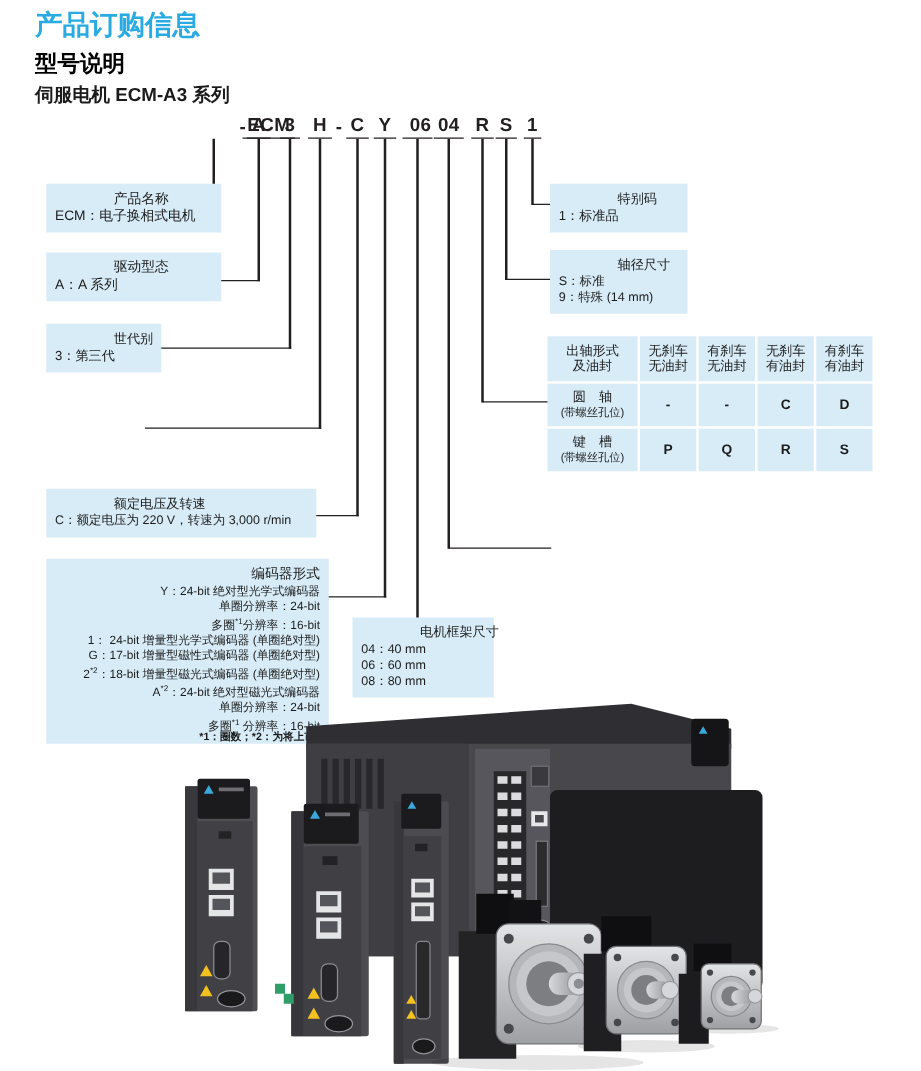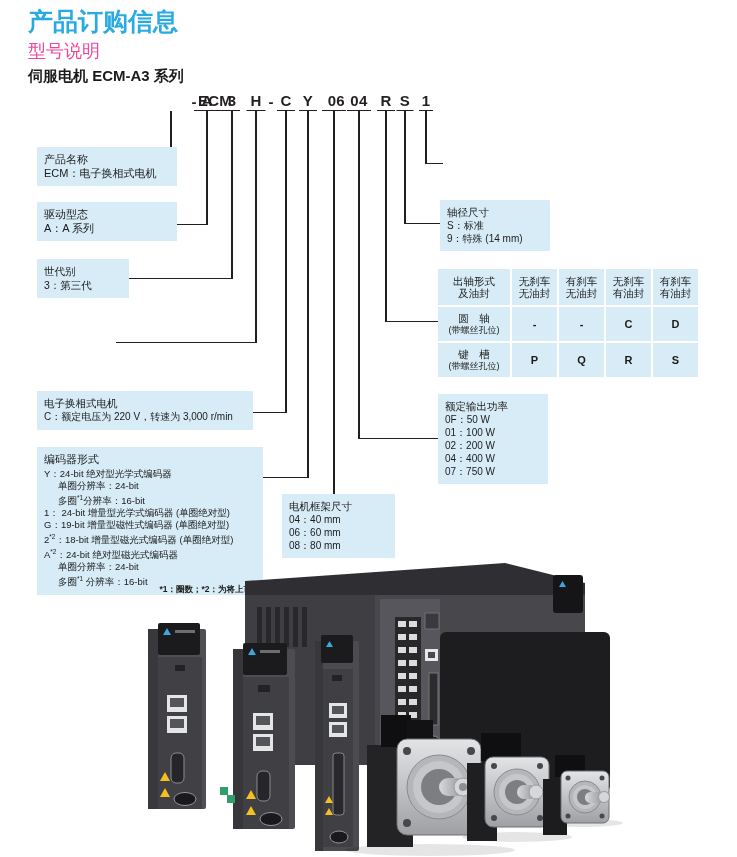--- a/index.html
+++ b/index.html
@@ -1,37 +1,37 @@
 <!DOCTYPE html>
 <html><head>
 <meta charset="utf-8">
 <style>
   html,body { margin:0; padding:0; background:#ffffff; }
   .page {
     position:relative; width:737px; height:857px; background:#fff;
     font-family:"Liberation Sans","DejaVu Sans",sans-serif; color:#231f20; overflow:hidden;
   }
-  .title    { position:absolute; left:28px; top:5px;  font-size:25px; font-weight:bold; color:#29ABE2; }
-  .subtitle { position:absolute; left:28px; top:39px; font-size:18px; font-weight:normal; color:#ec4899; }
+  .title    { position:absolute; left:28px; top:5px;  font-size:22px; font-weight:bold; color:#29ABE2; }
+  .subtitle { position:absolute; left:28px; top:39px; font-size:18px; font-weight:bold; color:#000000; }
   .series   { position:absolute; left:28px; top:67px; font-size:15px; font-weight:bold; color:#1b1b1b; }
 
   .code-seg {
     position:absolute; top:93px; transform:translateX(-50%);
     font-size:15px; font-weight:bold; letter-spacing:0.3px;
     height:16px; line-height:16px; text-align:center;
     border-bottom:1.6px solid #231f20; padding:0 1px 1px 1px; white-space:nowrap;
   }
   .code-dash { position:absolute; top:93px; transform:translateX(-50%); font-size:15px; font-weight:bold; }
   .vline, .hline { position:absolute; background:#231f20; }
 
   .callout {
     position:absolute; background:#D7ECF7; padding:5px 7px 6px 7px;
     font-size:10.5px; line-height:14px; color:#1b1b1b;
   }
-  .callout .t { white-space:nowrap; }
+  .callout .t { white-space:nowrap;margin-left:47px; }
   .callout .line { white-space:nowrap; }
   #box-product .line, #box-drive .line, #box-product .t, #box-drive .t { font-size:11px; }
   #box-voltage { width:202px; }
   #box-voltage .line { font-size:10px; }
   #box-encoder .t { font-size:11px; margin-bottom:2px; }
   #box-encoder .line { font-size:9.5px; line-height:12px; }
   #box-encoder .line.indent { padding-left:14px; }
   .line sup { font-size:6.5px; }
   #box-power .line, #box-frame .line, #box-shaftdia .line { line-height:13px; font-size:10px; }
 
@@ -118,60 +118,56 @@
 
   <div class="callout" id="box-gen" style="left:37px;top:259px;width:78px;">
     <div class="t">世代别</div>
     <div>
         <div class="line">3：第三代</div>
       </div>
   </div>
 
 
   <div class="callout" id="box-voltage" style="left:37px;top:391px;">
-    <div class="t">电子换相式电机</div>
+    <div class="t">额定电压及转速</div>
     <div>
         <div class="line">C：额定电压为 220 V，转速为 3,000 r/min</div>
       </div>
   </div>
 
-  <div class="callout" id="box-encoder" style="left:37px;top:447px;width:212px;">
+  <div class="callout" id="box-encoder" style="left:37px;top:447px;width:212px;text-align:right;">
     <div class="t">编码器形式</div>
     <div>
         <div class="line"><span>Y：24-bit 绝对型光学式编码器</span></div>
         <div class="line indent"><span>单圈分辨率：24-bit</span></div>
         <div class="line indent"><span>多圈</span><sup>*1</sup><span>分辨率：16-bit</span></div>
         <div class="line"><span>1： 24-bit 增量型光学式编码器 (单圈绝对型)</span></div>
-        <div class="line"><span>G：19-bit 增量型磁性式编码器 (单圈绝对型)</span></div>
+        <div class="line"><span>G：17-bit 增量型磁性式编码器 (单圈绝对型)</span></div>
         <div class="line"><span>2</span><sup>*2</sup><span>：18-bit 增量型磁光式编码器 (单圈绝对型)</span></div>
         <div class="line"><span>A</span><sup>*2</sup><span>：24-bit 绝对型磁光式编码器</span></div>
         <div class="line indent"><span>单圈分辨率：24-bit</span></div>
         <div class="line indent"><span>多圈</span><sup>*1</sup><span> 分辨率：16-bit</span></div>
       </div>
   </div>
 
+  <div class="callout" id="box-special" style="left:440px;top:147px;width:96px;">
+    <div class="t">特别码</div>
+    <div>
+        <div class="line">1：标准品</div>
+      </div>
+  </div>
 
   <div class="callout" id="box-shaftdia" style="left:440px;top:200px;width:96px;">
     <div class="t">轴径尺寸</div>
     <div>
         <div class="line">S：标准</div>
         <div class="line">9：特殊 (14 mm)</div>
       </div>
   </div>
 
-  <div class="callout" id="box-power" style="left:438px;top:394px;width:96px;">
-    <div class="t">额定输出功率</div>
-    <div>
-        <div class="line">0F：50 W</div>
-        <div class="line">01：100 W</div>
-        <div class="line">02：200 W</div>
-        <div class="line">04：400 W</div>
-        <div class="line">07：750 W</div>
-      </div>
-  </div>
 
   <div class="callout" id="box-frame" style="left:282px;top:494px;width:99px;">
     <div class="t">电机框架尺寸</div>
     <div>
         <div class="line">04：40 mm</div>
         <div class="line">06：60 mm</div>
         <div class="line">08：80 mm</div>
       </div>
   </div>
 

